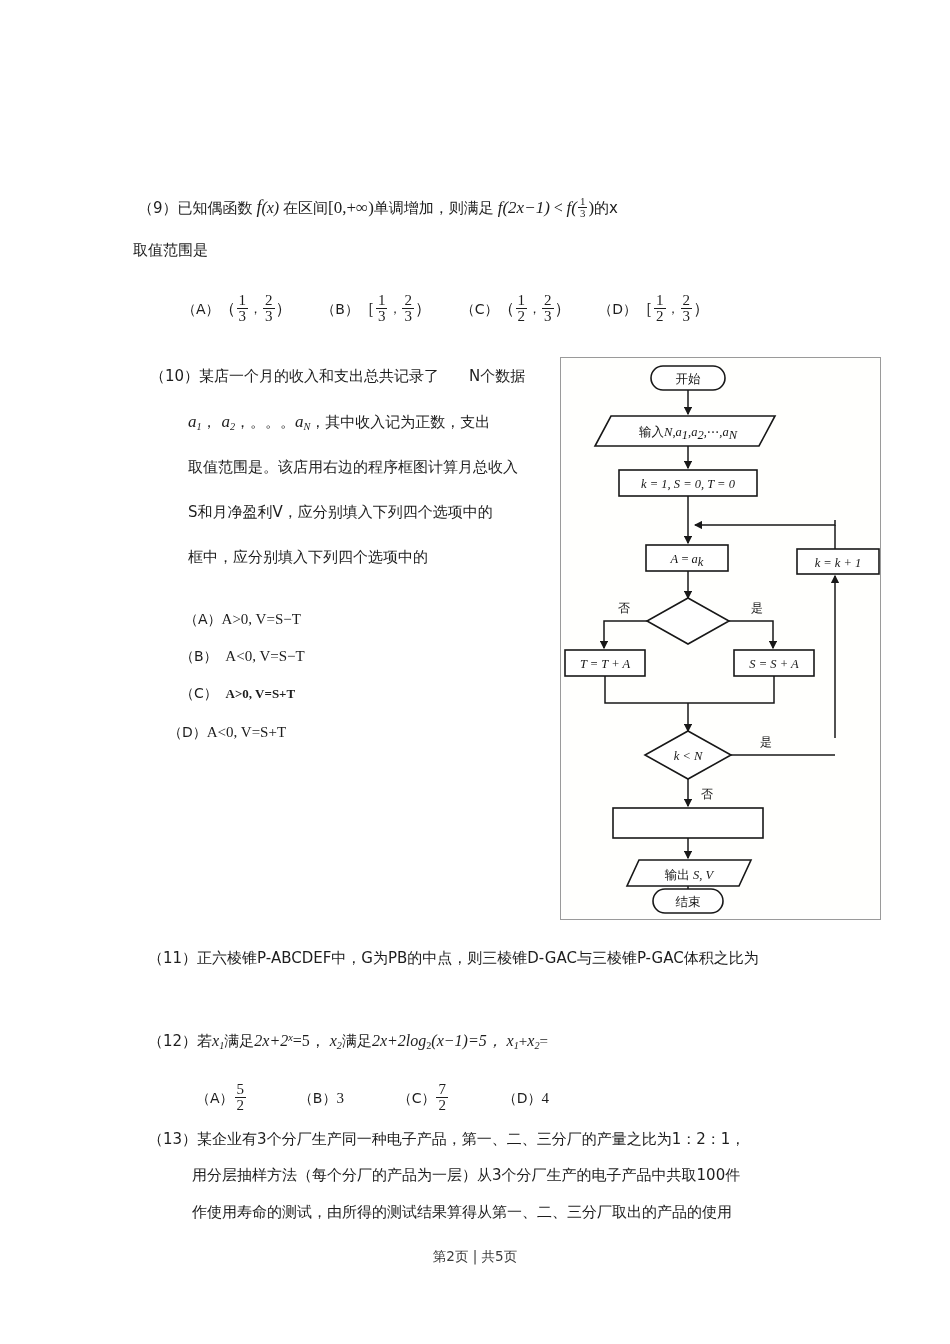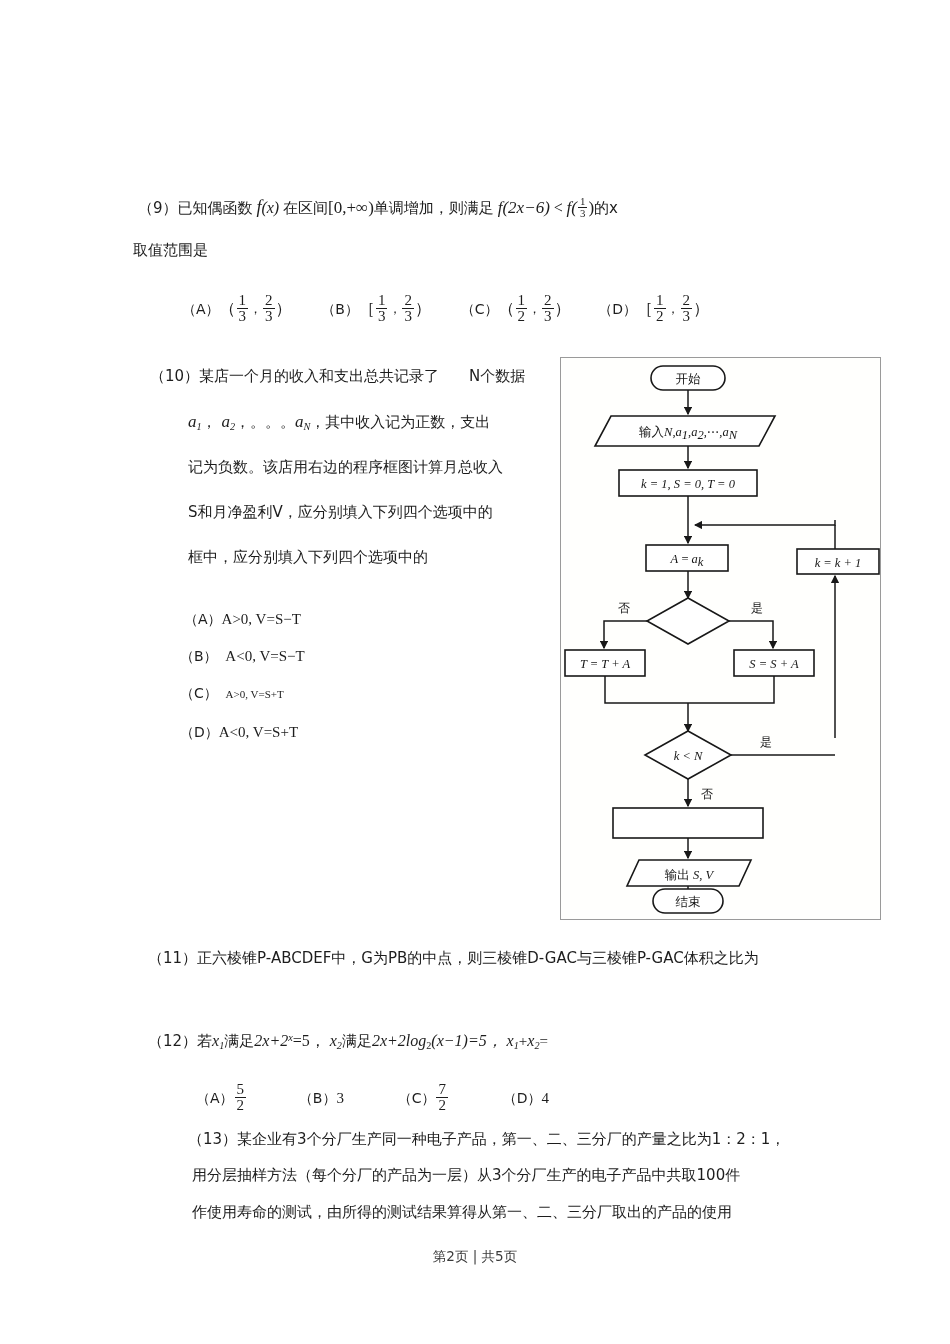--- a/index.html
+++ b/index.html
@@ -110,21 +110,21 @@
 
 <div id="page">
 
   <div class="smudge" style="left:700px;top:790px;width:170px;height:110px;"></div>
   <div class="smudge" style="left:640px;top:690px;width:90px;height:50px;"></div>
 
   <div class="qline" style="left:138px; top:196px;">
     <span class="cn">（9）</span><span class="cn">已知偶函数</span>
     <span class="mathi" style="font-size:18px;">f</span><span class="mathi" style="font-size:16px;">(x)</span>
     <span class="cn">在区间</span><span class="mathr" style="font-size:17px;">[0,+∞)</span><span class="cn">单调增加，则满足</span>
-    <span class="mathi" style="font-size:17px;">f(2x−6)</span>
+    <span class="mathi" style="font-size:17px;">f(2x−1)</span>
     <span class="mathr" style="font-size:16px;">&lt;</span>
     <span class="mathi" style="font-size:17px;">f(</span><span class="frac small"><span class="num">1</span><span class="den">3</span></span><span class="mathr" style="font-size:17px;">)</span><span class="cn">的x</span>
   </div>
 
   <div class="qline cn" style="left:133px; top:243px;">取值范围是</div>
 
   <div class="qline" style="left:182px; top:293px;">
     <span class="opt-row" style="display:inline-flex;">
       <span class="cn" style="font-size:14px;">（A）</span>
       <span class="mathr" style="font-size:16px;">（</span>
@@ -187,34 +187,34 @@
   </div>
 
   <div class="qline" style="left:150px; top:368px;">
     <span class="cn">（10）</span><span class="cn">某店一个月的收入和支出总共记录了　　N个数据</span>
   </div>
 
   <div class="qline" style="left:188px; top:413px;">
     <span class="mathi" style="font-size:17px;">a</span><span class="sub">1</span><span class="cn">，&nbsp;</span><span class="mathi" style="font-size:17px;">a</span><span class="sub">2</span><span class="cn">，。。。</span><span class="mathi" style="font-size:17px;">a</span><span class="sub">N</span><span class="cn">，其中收入记为正数，支出</span>
   </div>
 
-  <div class="qline cn" style="left:188px; top:460px;">记为负数。该店用右边的程序框图计算月总收入</div>
+  <div class="qline cn" style="left:188px; top:460px;">取值范围是。该店用右边的程序框图计算月总收入</div>
   <div class="qline cn" style="left:188px; top:505px;">S和月净盈利V，应分别填入下列四个选项中的</div>
   <div class="qline cn" style="left:188px; top:550px;">框中，应分别填入下列四个选项中的</div>
 
   <div class="qline" style="left:184px; top:611px;">
     <span class="cn" style="font-size:14px;">（A）</span><span class="mathr" style="font-size:15px;">A&gt;0, V=S−T</span>
   </div>
   <div class="qline" style="left:180px; top:648px;">
     <span class="cn" style="font-size:14px;">（B）</span>&nbsp;&nbsp;<span class="mathr" style="font-size:15px;">A&lt;0, V=S−T</span>
   </div>
   <div class="qline" style="left:180px; top:685px;">
-    <span class="cn" style="font-size:14px;">（C）</span>&nbsp;&nbsp;<span class="mathr" style="font-size:11px;">A&gt;0,  V=S+T</span>
-  </div>
-  <div class="qline" style="left:180px; top:724px;">
+    <span class="cn" style="font-size:14px;">（C）</span>&nbsp;&nbsp;<span class="mathr" style="font-size:13px;font-weight:bold;">A&gt;0,  V=S+T</span>
+  </div>
+  <div class="qline" style="left:168px; top:724px;">
     <span class="cn" style="font-size:14px;">（D）</span><span class="mathr" style="font-size:15px;">A&lt;0,  V=S+T</span>
   </div>
 
   <div id="figure">
     <svg width="319" height="561" viewBox="0 0 319 561" xmlns="http://www.w3.org/2000/svg">
       <defs>
         <marker id="arrow" viewBox="0 0 10 10" refX="8.5" refY="5" markerWidth="5.5" markerHeight="5.5" orient="auto-start-reverse">
           <path d="M 0 0 L 10 5 L 0 10 z" fill="#181818"></path>
         </marker>
       </defs>
@@ -347,21 +347,21 @@
       <span class="cn" style="font-size:14px;">（C）</span>
       <span class="frac">
           <span class="num">7</span>
           <span class="den">2</span>
         </span>
     </span>
     <span style="display:inline-block;width:46px;"></span>
     <span class="cn" style="font-size:14px;">（D）</span><span class="mathr" style="font-size:15px;">4</span>
   </div>
 
-  <div class="qline" style="left:148px; top:1131px;margin-left:40px;">
+  <div class="qline" style="left:148px; top:1131px;">
     <span class="cn">（13）</span><span class="cn">某企业有3个分厂生产同一种电子产品，第一、二、三分厂的产量之比为1：2：1，</span>
   </div>
   <div class="qline cn" style="left:192px; top:1168px;">用分层抽样方法（每个分厂的产品为一层）从3个分厂生产的电子产品中共取100件</div>
   <div class="qline cn" style="left:192px; top:1205px;">作使用寿命的测试，由所得的测试结果算得从第一、二、三分厂取出的产品的使用</div>
 
   <div id="footer">第2页 | 共5页</div>
 
 </div>
 
 </body></html>

